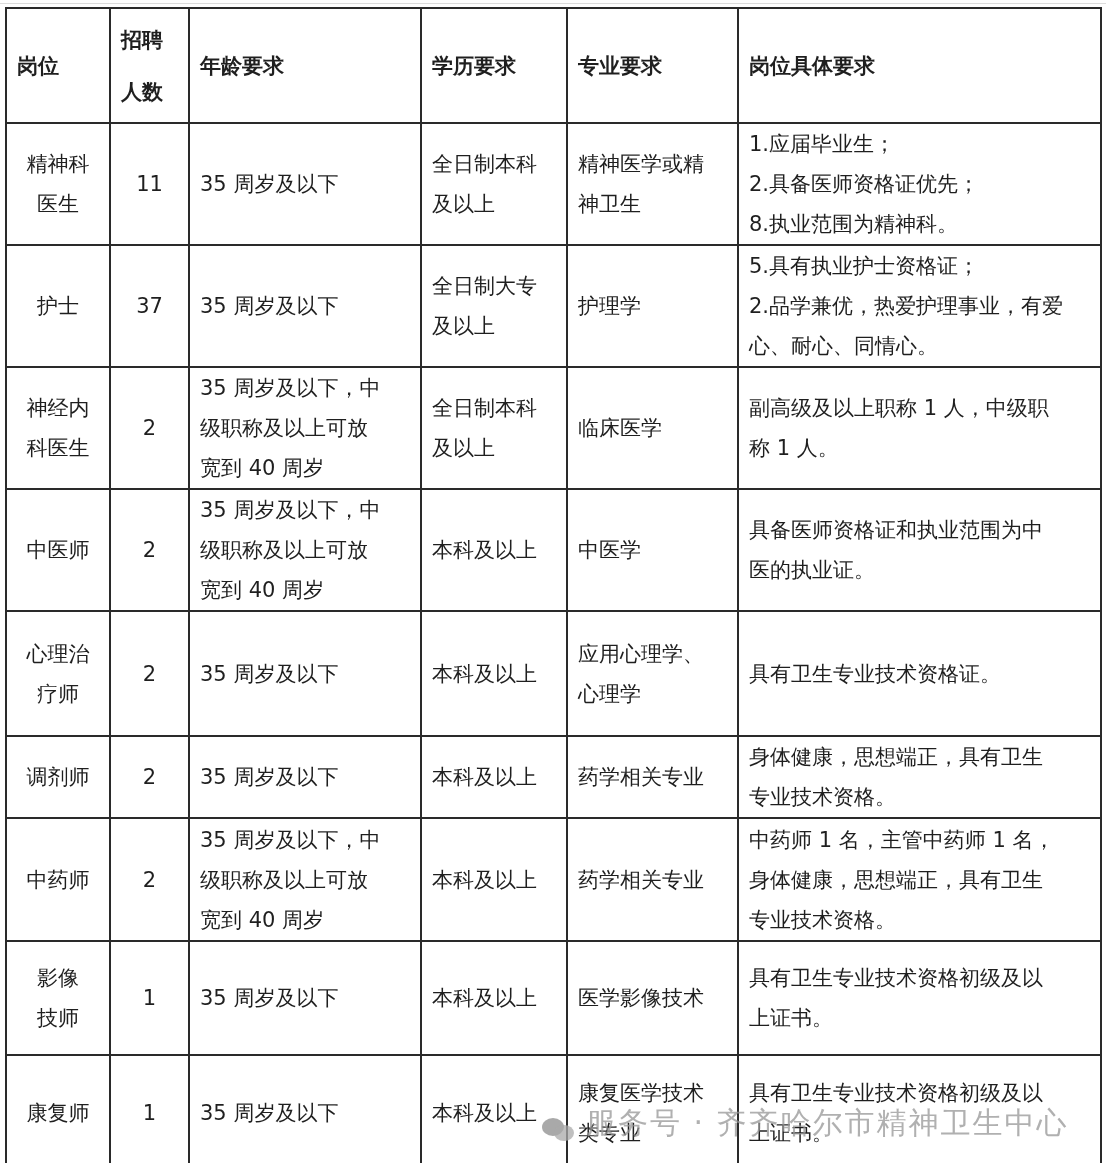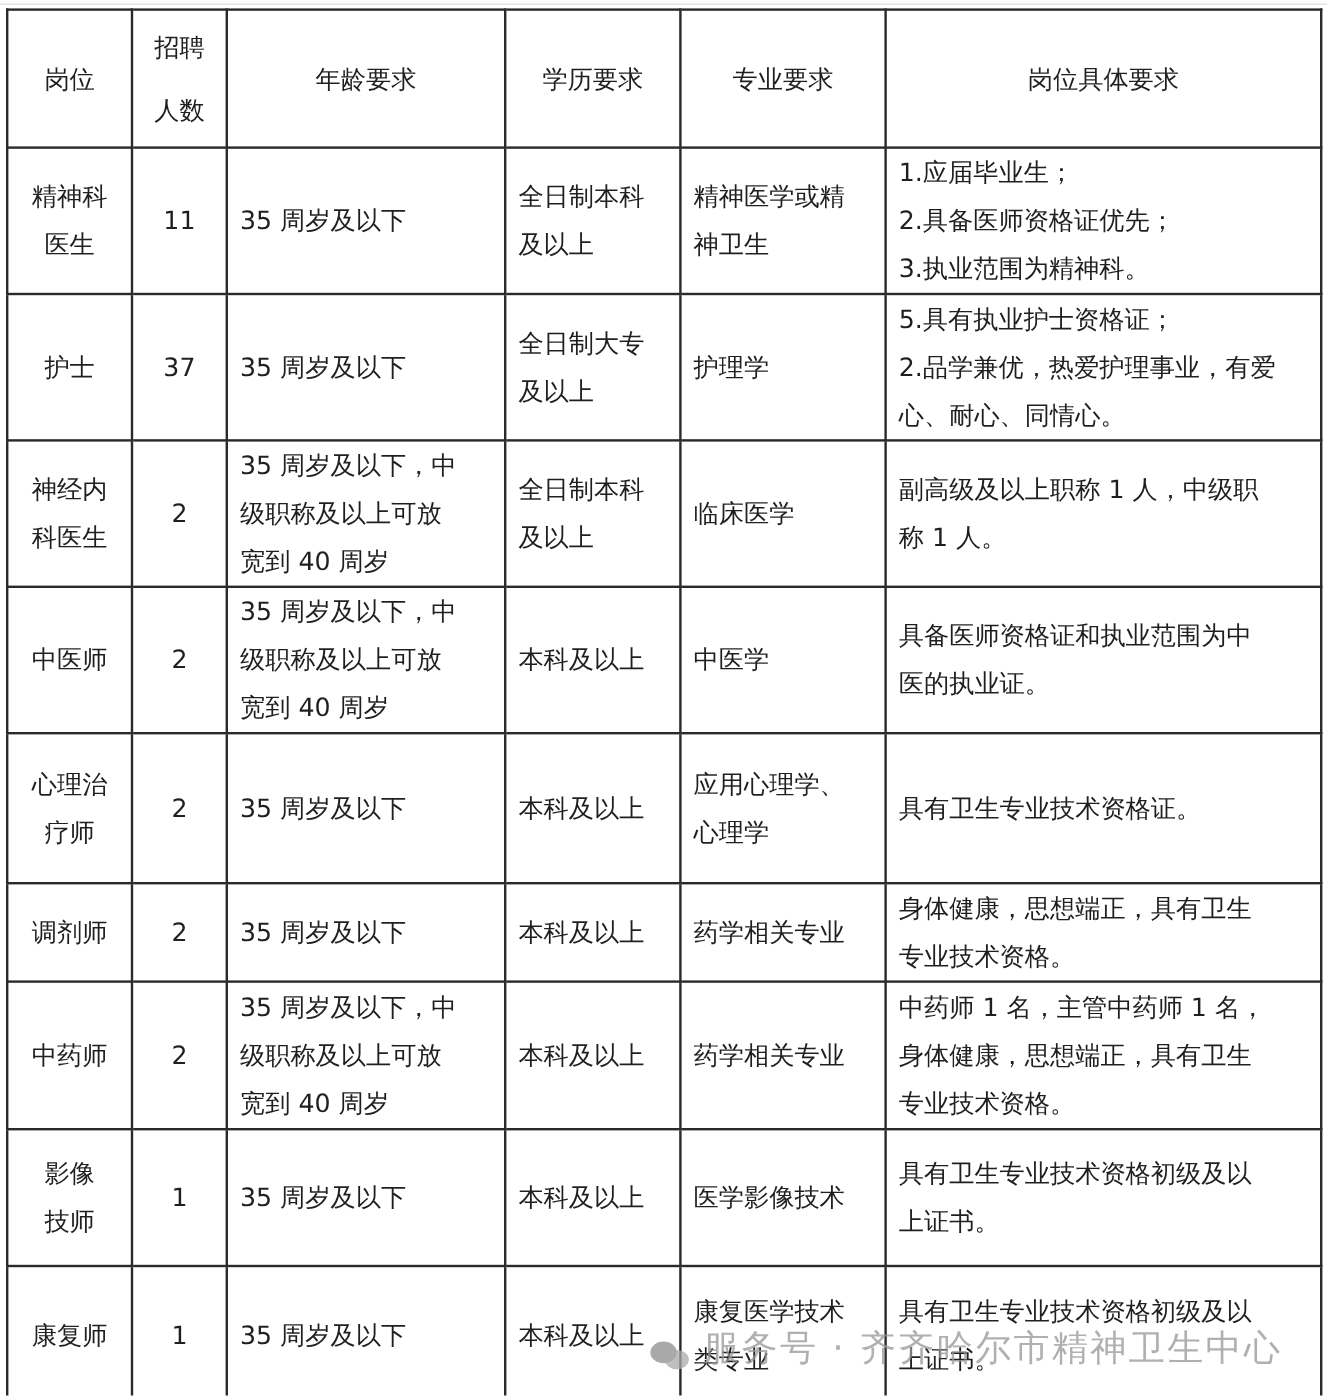--- a/index.html
+++ b/index.html
@@ -9,21 +9,21 @@
   table.recruit {
     position: absolute; left: 5px; top: 7px;
     width: 1095px; height: 1151px;
     border-collapse: collapse; table-layout: fixed;
   }
   table.recruit td, table.recruit th {
     border: 2px solid #2a2a2a;
     font-size: 21px; line-height: 40px;
     padding: 0 10px; vertical-align: middle;
   }
-  table.recruit th { font-weight: normal; text-align: center; line-height: 52px; }
+  table.recruit th { font-weight: bold; text-align: left; line-height: 52px; }
   td.c { text-align: center; }
   td.l { text-align: left; }
   .cell-lines span { display: block; }
   .watermark {
     position: absolute; left: 542px; top: 1100px; height: 44px;
     display: flex; align-items: flex-end; gap: 10px;
     color: rgba(150,150,150,0.75); font-size: 30px; pointer-events: none;
     font-family: "DejaVu Sans", sans-serif; letter-spacing: 2px;
   }
   .wm-icon { width: 34px; height: 28px; position: relative; }
@@ -71,21 +71,21 @@
           <span>全日制本科</span>
           <span>及以上</span>
         </td>
         <td class="l cell-lines">
           <span>精神医学或精</span>
           <span>神卫生</span>
         </td>
         <td class="l cell-lines">
           <span>1.应届毕业生；</span>
           <span>2.具备医师资格证优先；</span>
-          <span>3.执业范围为精神科。</span>
+          <span>8.执业范围为精神科。</span>
         </td>
       </tr>
       <tr style="height: 122px;">
         <td class="c cell-lines">
           <span>护士</span>
         </td>
         <td class="c cell-lines">37</td>
         <td class="l cell-lines">
           <span>35 周岁及以下</span>
         </td>

